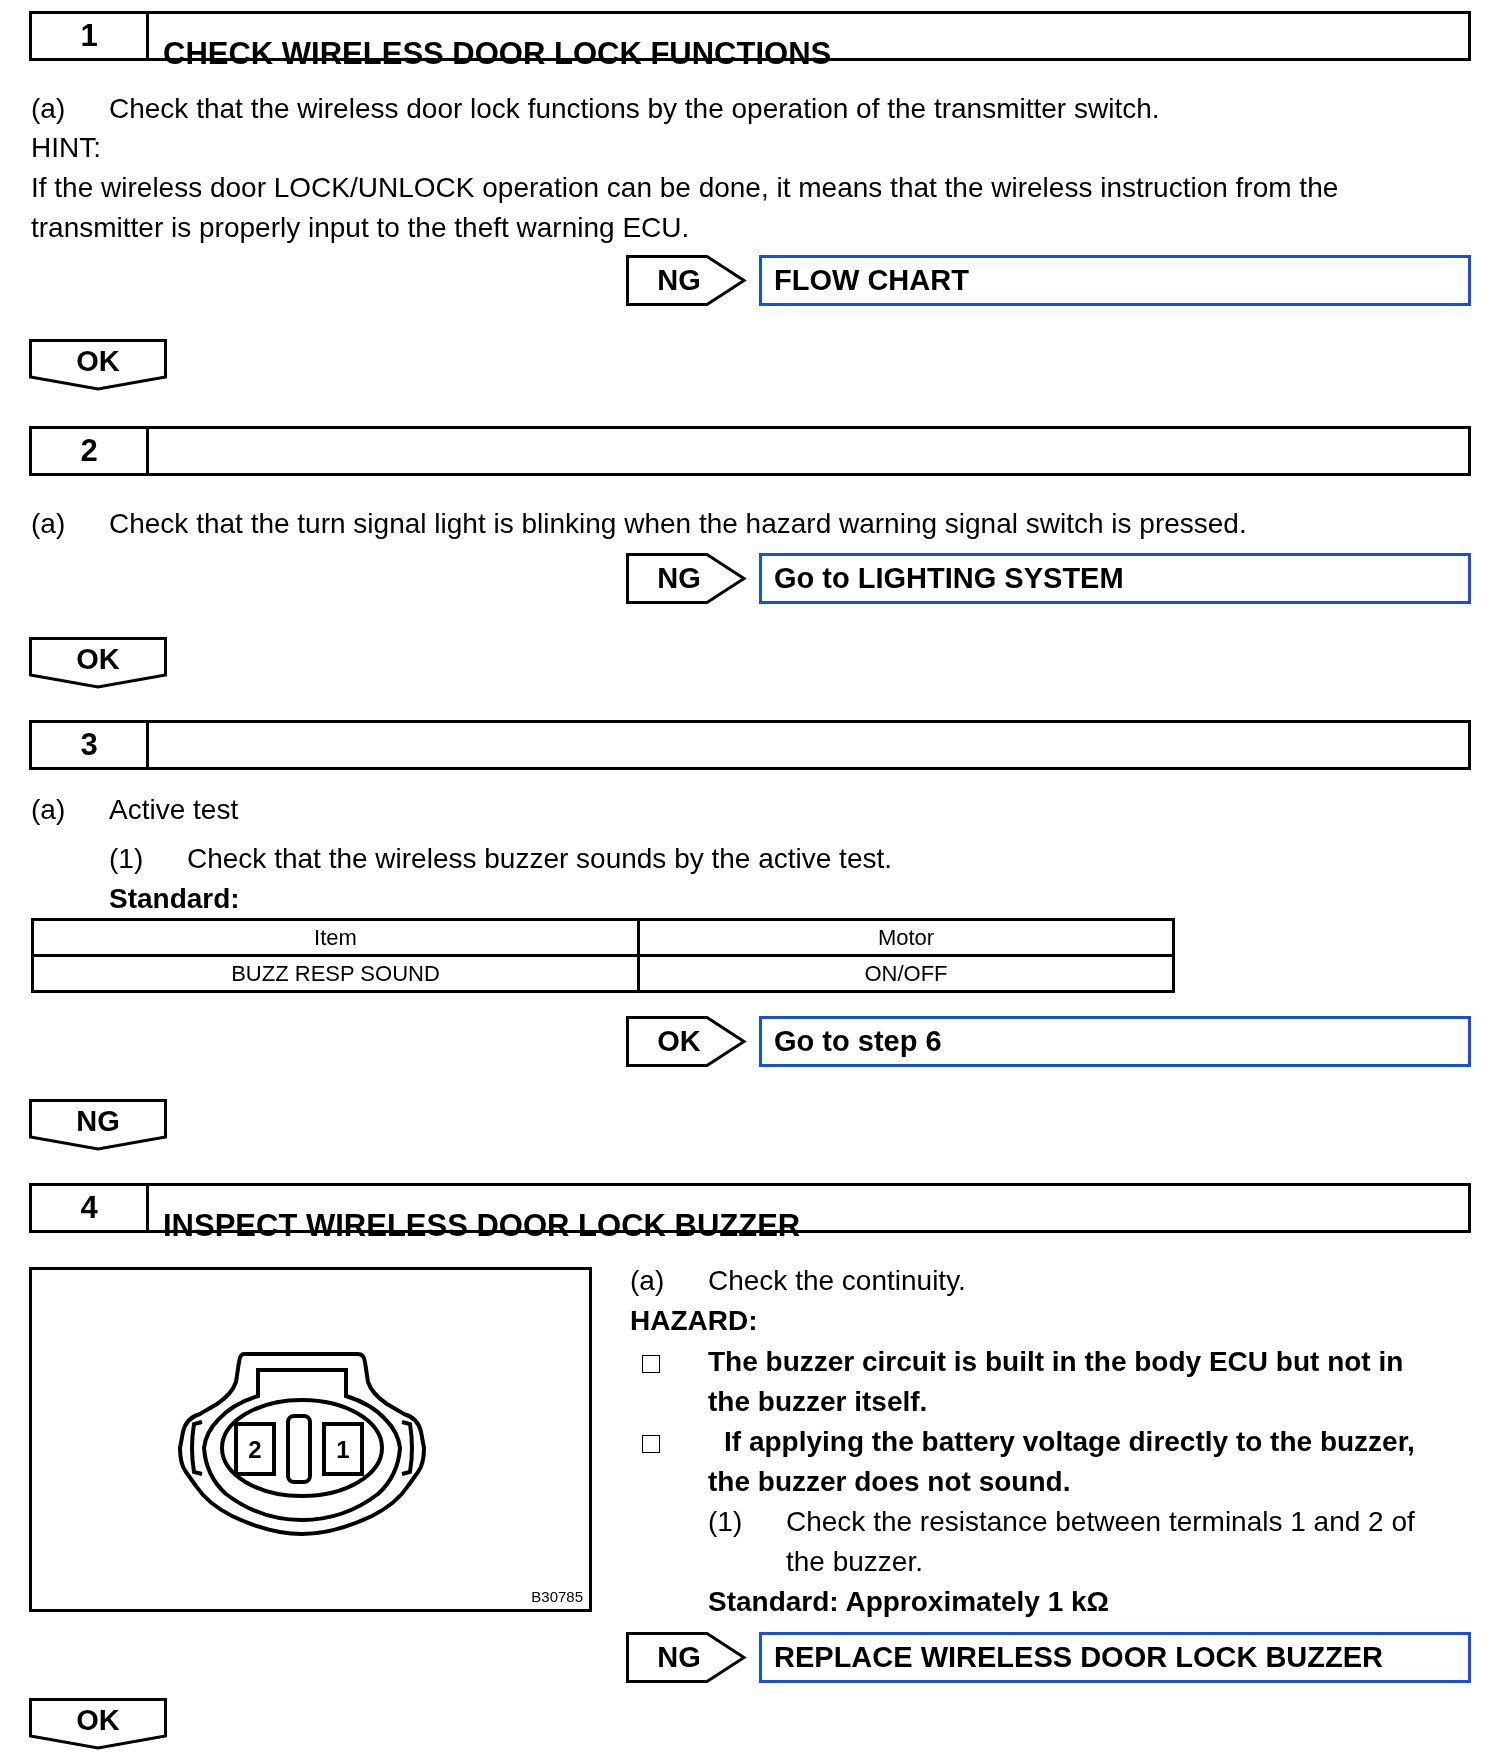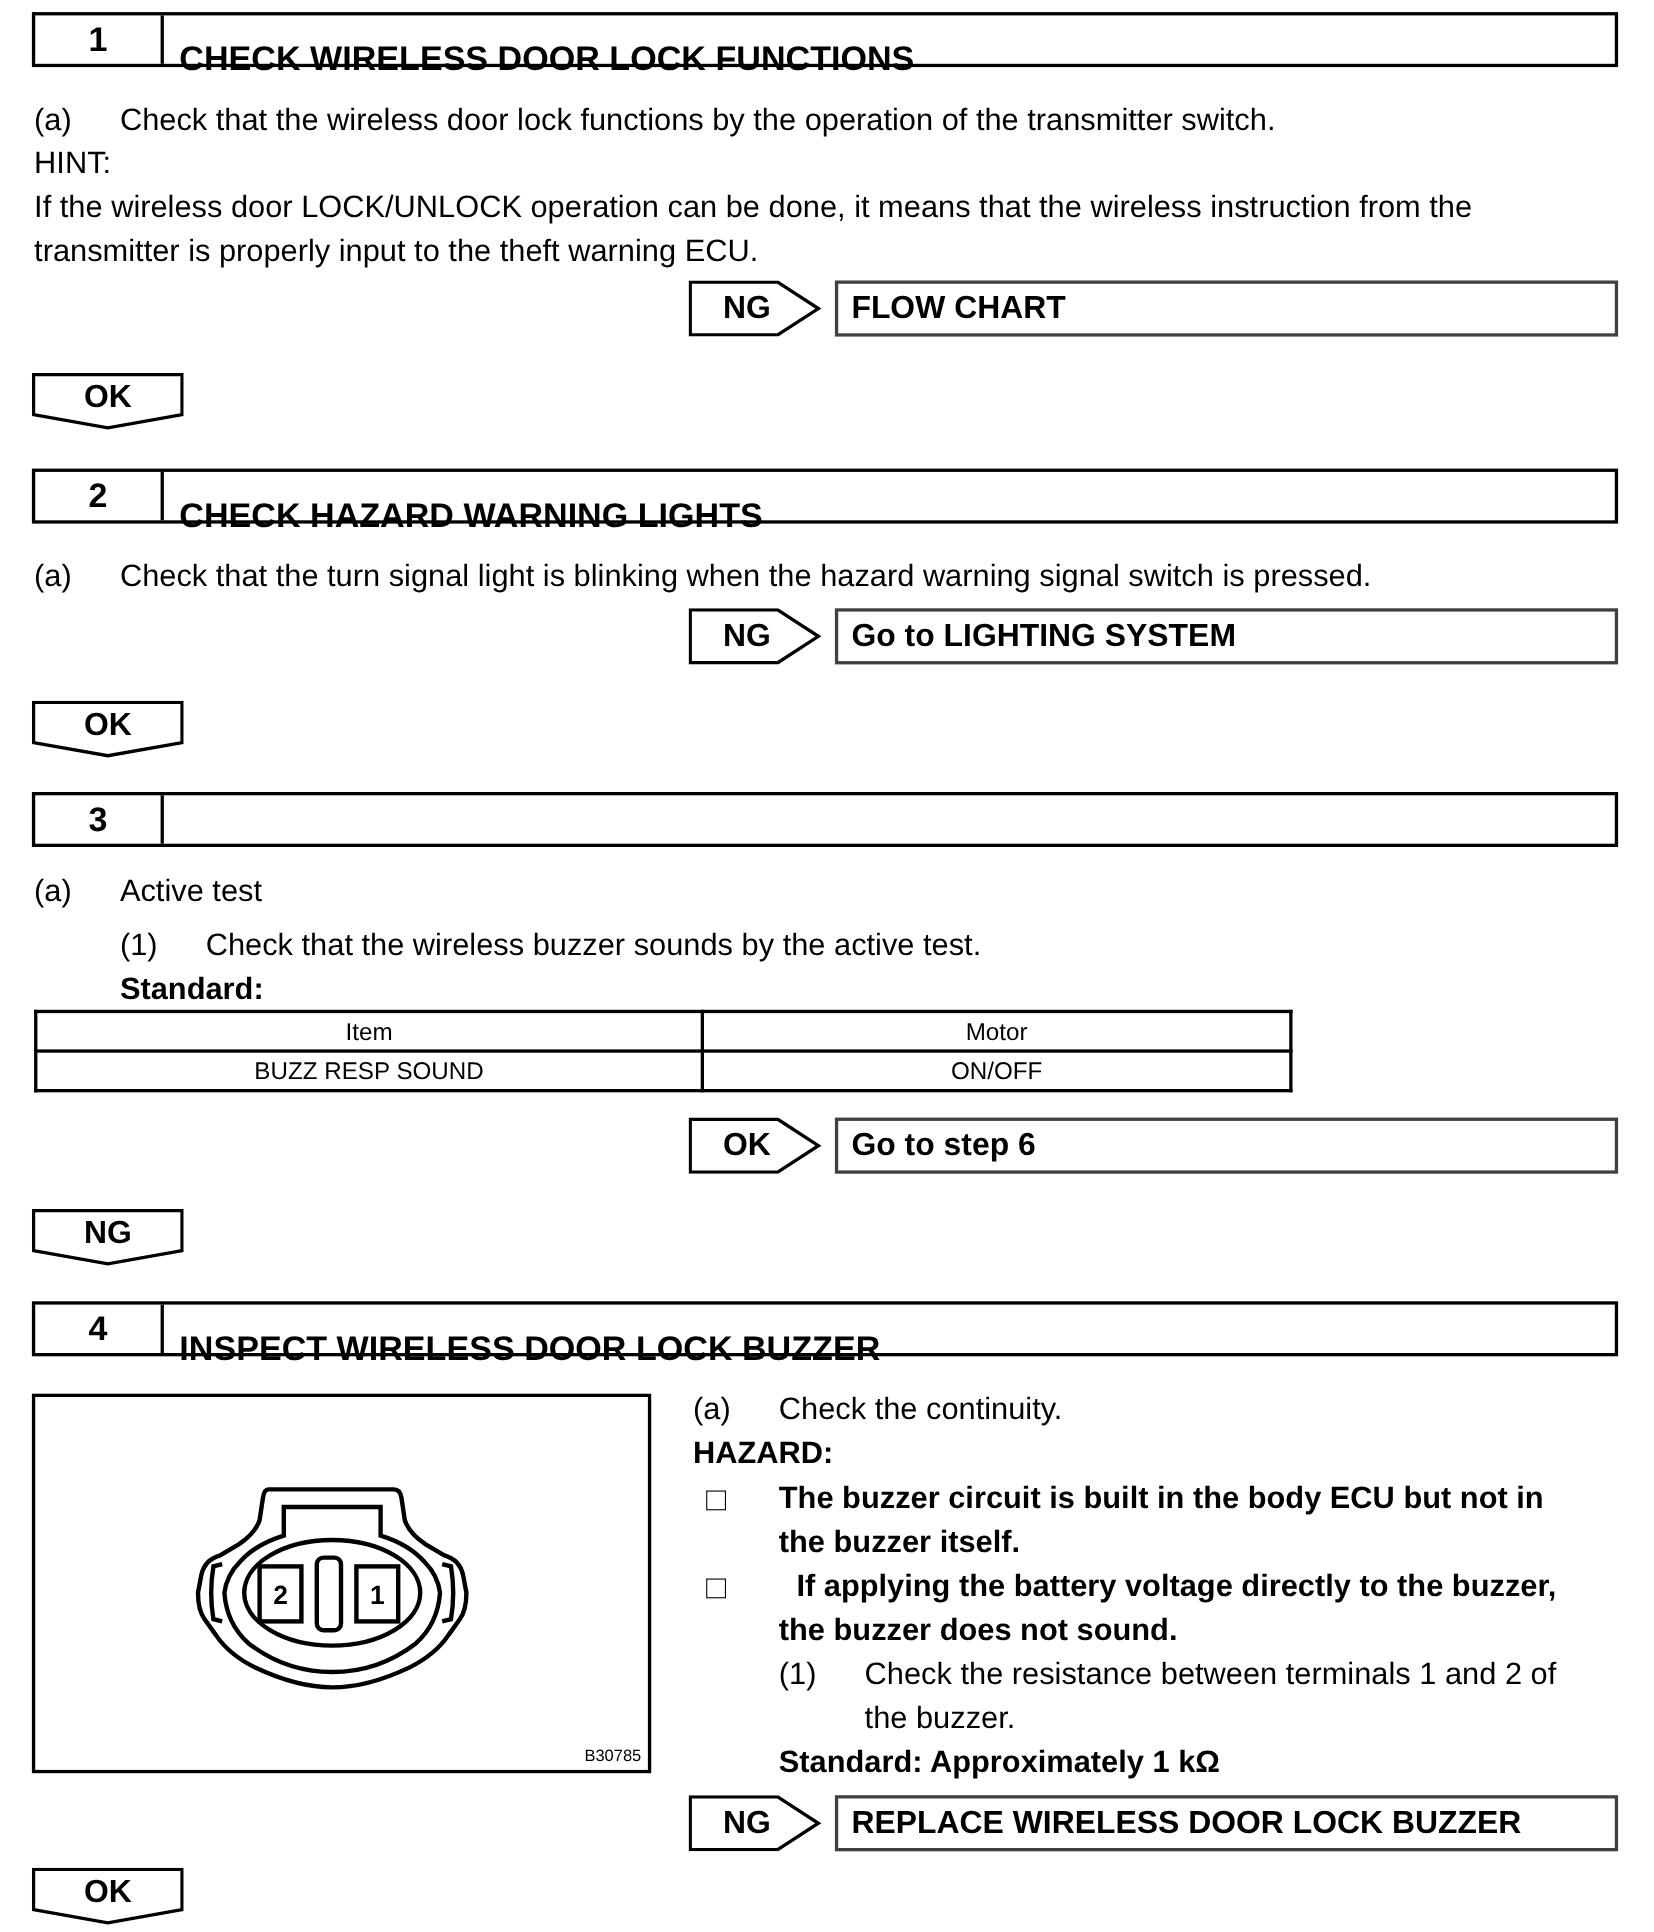--- a/index.html
+++ b/index.html
@@ -5,21 +5,21 @@
   html, body { margin:0; padding:0; background:#ffffff; }
   body { width:1504px; height:1756px; position:relative; overflow:hidden;
          font-family:"Liberation Sans", sans-serif; color:#000; }
   .abs { position:absolute; }
   .hdr { position:absolute; left:29px; width:1442px; height:50px; border:3px solid #000; box-sizing:border-box; display:flex; }
   .hdr .num { width:114px; border-right:3px solid #000; font-weight:bold; font-size:31px; display:flex; align-items:center; justify-content:center; }
   .hdr .ttl { flex:1; font-weight:bold; font-size:31px; display:flex; align-items:center; padding-left:14px; letter-spacing:0px;margin-top:35px; }
   .txt { position:absolute; font-size:28px; line-height:34px; white-space:nowrap; }
   .lbl { display:inline-block; width:78px; }
   .bold { font-weight:bold; }
-  .res-box { position:absolute; left:759px; width:712px; height:51px; border:3px solid #404040; box-sizing:border-box;
+  .res-box { position:absolute; left:759px; width:712px; height:51px; border:3px solid #1d4ed8; box-sizing:border-box;
              font-weight:bold; font-size:29px; display:flex; align-items:center; padding-left:12px; }
   .side-arrow { position:absolute; left:626px; width:126px; height:51px; }
   .side-arrow span { position:absolute; left:0; width:106px; top:0; height:51px; display:flex; align-items:center; justify-content:center; font-weight:bold; font-size:29px; }
   .down-arrow { position:absolute; left:29px; width:138px; height:52px; }
   .down-arrow span { position:absolute; left:0; top:4px; width:138px; height:36px; display:flex; align-items:center; justify-content:center; font-weight:bold; font-size:29px; }
   table.std { position:absolute; left:31px; top:918px; width:1144px; border-collapse:collapse; }
   table.std td { border:3px solid #000; text-align:center; font-size:22px; height:33px; padding:0; }
   .diagram { position:absolute; left:29px; top:1267px; width:563px; height:345px; border:3px solid #000; box-sizing:border-box; }
   .caption { position:absolute; right:6px; bottom:4px; font-size:15px; }
   .chk { display:inline-block; width:18px; height:18px; border:1.5px solid #000; box-sizing:border-box; vertical-align:middle; }
@@ -48,21 +48,20 @@
 
 <div class="down-arrow" style="top:339px;">
   <svg class="abs" style="left:0;top:0" width="138" height="52">
     <polygon points="1.5,1.5 136.5,1.5 136.5,38 69,50 1.5,38" fill="#fff" stroke="#000" stroke-width="3"></polygon>
   </svg>
   <span>OK</span>
 </div>
 
 <div class="hdr" style="top:426px;">
   <div class="num">2</div>
-  <div class="ttl">CHECK HAZARD WARNING LIGHTS</div>
 </div>
 <div class="txt" style="left:31px; top:507px;">
   <span class="lbl">(a)</span><span>Check that the turn signal light is blinking when the hazard warning signal switch is pressed.</span>
 </div>
 
 <div class="side-arrow" style="top:553px;">
   <svg class="abs" style="left:0;top:0" width="126" height="51">
     <polygon points="1.5,1.5 81,1.5 118,25.5 81,49.5 1.5,49.5" fill="#fff" stroke="#000" stroke-width="3"></polygon>
   </svg>
   <span>NG</span>

